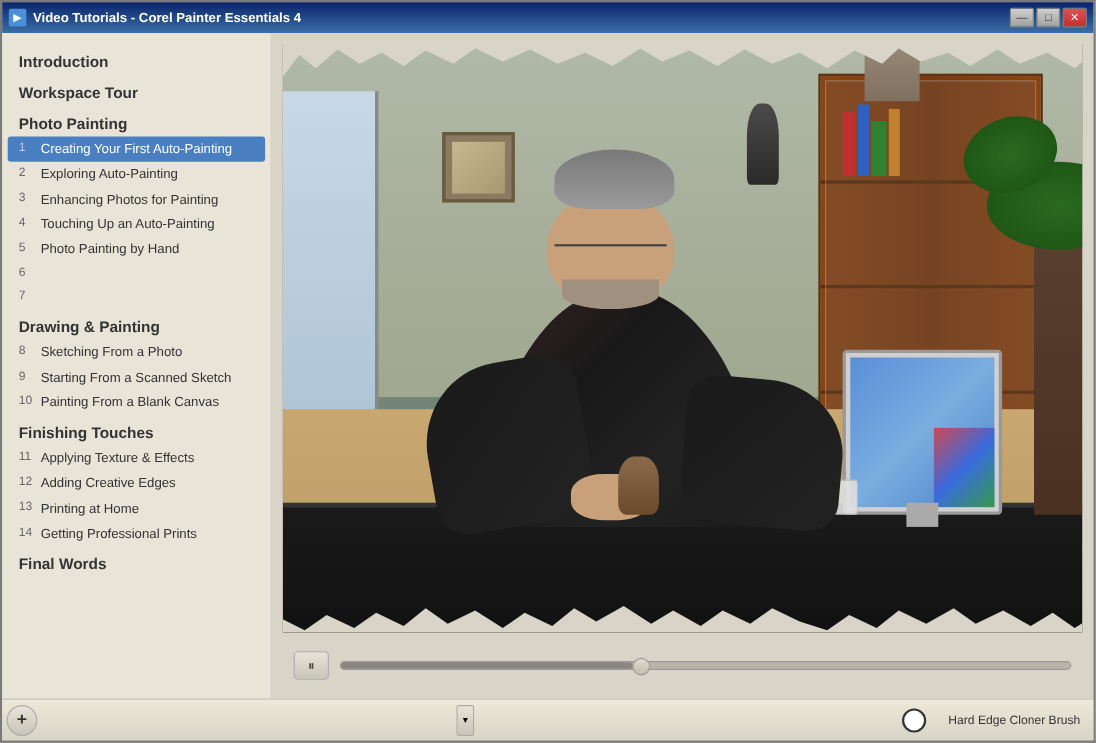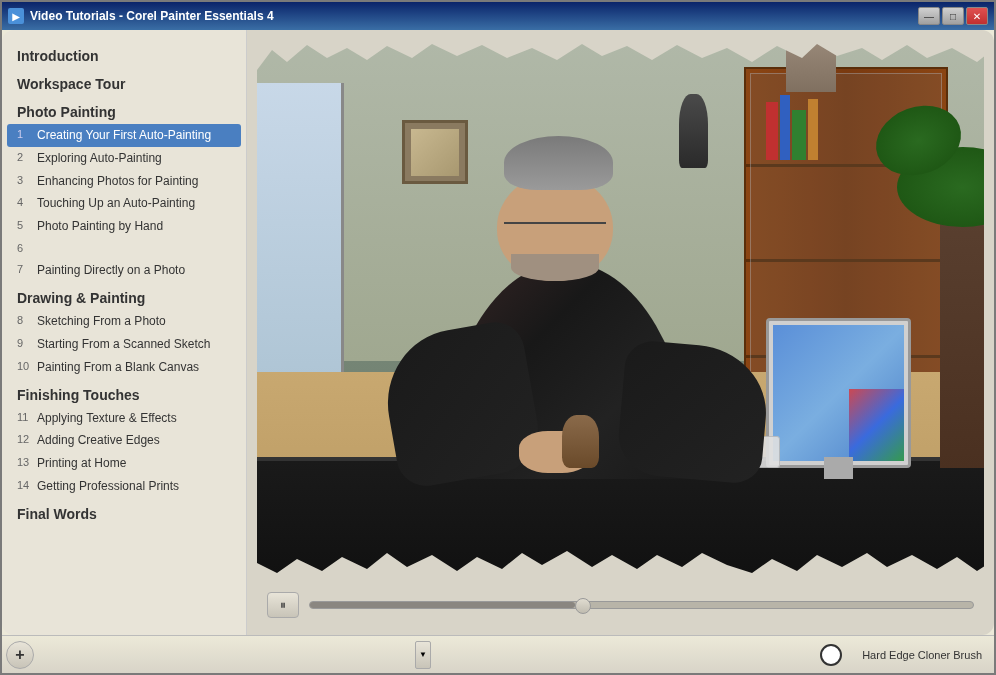--- a/index.html
+++ b/index.html
@@ -73,21 +73,20 @@
     .win-btn.close-btn {
       background: linear-gradient(to bottom, #e05050, #c03030);
       color: white;
     }
 
     
     #main-content {
       display: flex;
       flex: 1;
       overflow: hidden;
-      border-radius: 12px;
     }
 
     
     #sidebar {
       width: 245px;
       background: #e8e4d8;
       border-right: 1px solid #ccc;
       overflow-y: auto;
       padding: 10px 0;
       flex-shrink: 0;
@@ -342,21 +341,20 @@
         </div>
         <div class="menu-item">
           <span class="num">5</span>
           <span class="label">Photo Painting by Hand</span>
         </div>
         <div class="menu-item">
           <span class="num">6</span>
         </div>
         <div class="menu-item">
           <span class="num">7</span>
-          <span class="label">Painting Directly on a Photo</span>
         </div>
         <div class="section-header">Drawing &amp; Painting</div>
         <div class="menu-item">
           <span class="num">8</span>
           <span class="label">Sketching From a Photo</span>
         </div>
         <div class="menu-item">
           <span class="num">9</span>
           <span class="label">Starting From a Scanned Sketch</span>
         </div>

